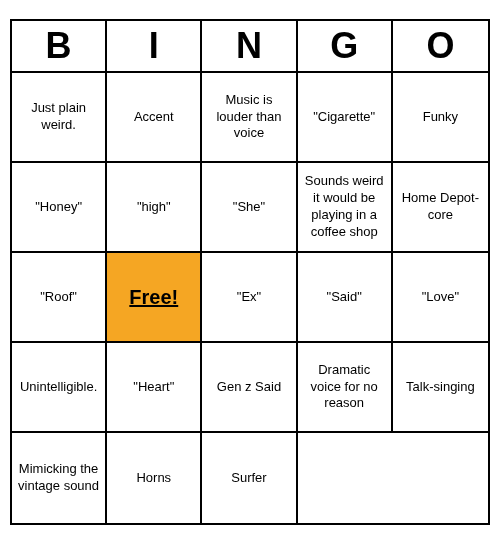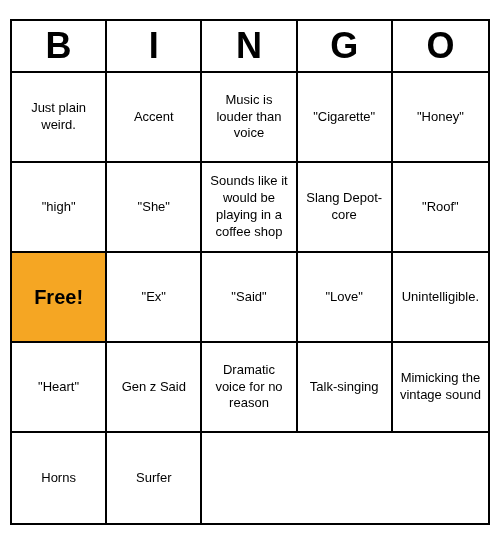--- a/index.html
+++ b/index.html
@@ -65,43 +65,45 @@
     }
 
     .bingo-cell:nth-child(n+21) {
       border-bottom: none;
     }
 
     .bingo-cell.free {
       background-color: #f5a623;
       font-size: 20px;
       font-weight: bold;
+      text-decoration: underline;
     }
   </style>
 </head>
 <body>
 
 <div class="bingo-container">
   <div class="bingo-header">
   <div class="bingo-letter">B</div>
       <div class="bingo-letter">I</div>
       <div class="bingo-letter">N</div>
       <div class="bingo-letter">G</div>
       <div class="bingo-letter">O</div>
     </div>
   <div class="bingo-grid">
       <div class="bingo-cell">Just plain weird.</div>
       <div class="bingo-cell">Accent</div>
       <div class="bingo-cell">Music is louder than voice</div>
       <div class="bingo-cell">"Cigarette"</div>
+      <div class="bingo-cell">Funky</div>
       <div class="bingo-cell">"Honey"</div>
       <div class="bingo-cell">"high"</div>
       <div class="bingo-cell">"She"</div>
-      <div class="bingo-cell">Sounds like it would be playing in a coffee shop</div>
-      <div class="bingo-cell">Slang Depot-core</div>
+      <div class="bingo-cell">Sounds weird it would be playing in a coffee shop</div>
+      <div class="bingo-cell">Home Depot-core</div>
       <div class="bingo-cell">"Roof"</div>
       <div class="bingo-cell free">Free!</div>
       <div class="bingo-cell">"Ex"</div>
       <div class="bingo-cell">"Said"</div>
       <div class="bingo-cell">"Love"</div>
       <div class="bingo-cell">Unintelligible.</div>
       <div class="bingo-cell">"Heart"</div>
       <div class="bingo-cell">Gen z Said</div>
       <div class="bingo-cell">Dramatic voice for no reason</div>
       <div class="bingo-cell">Talk-singing</div>

